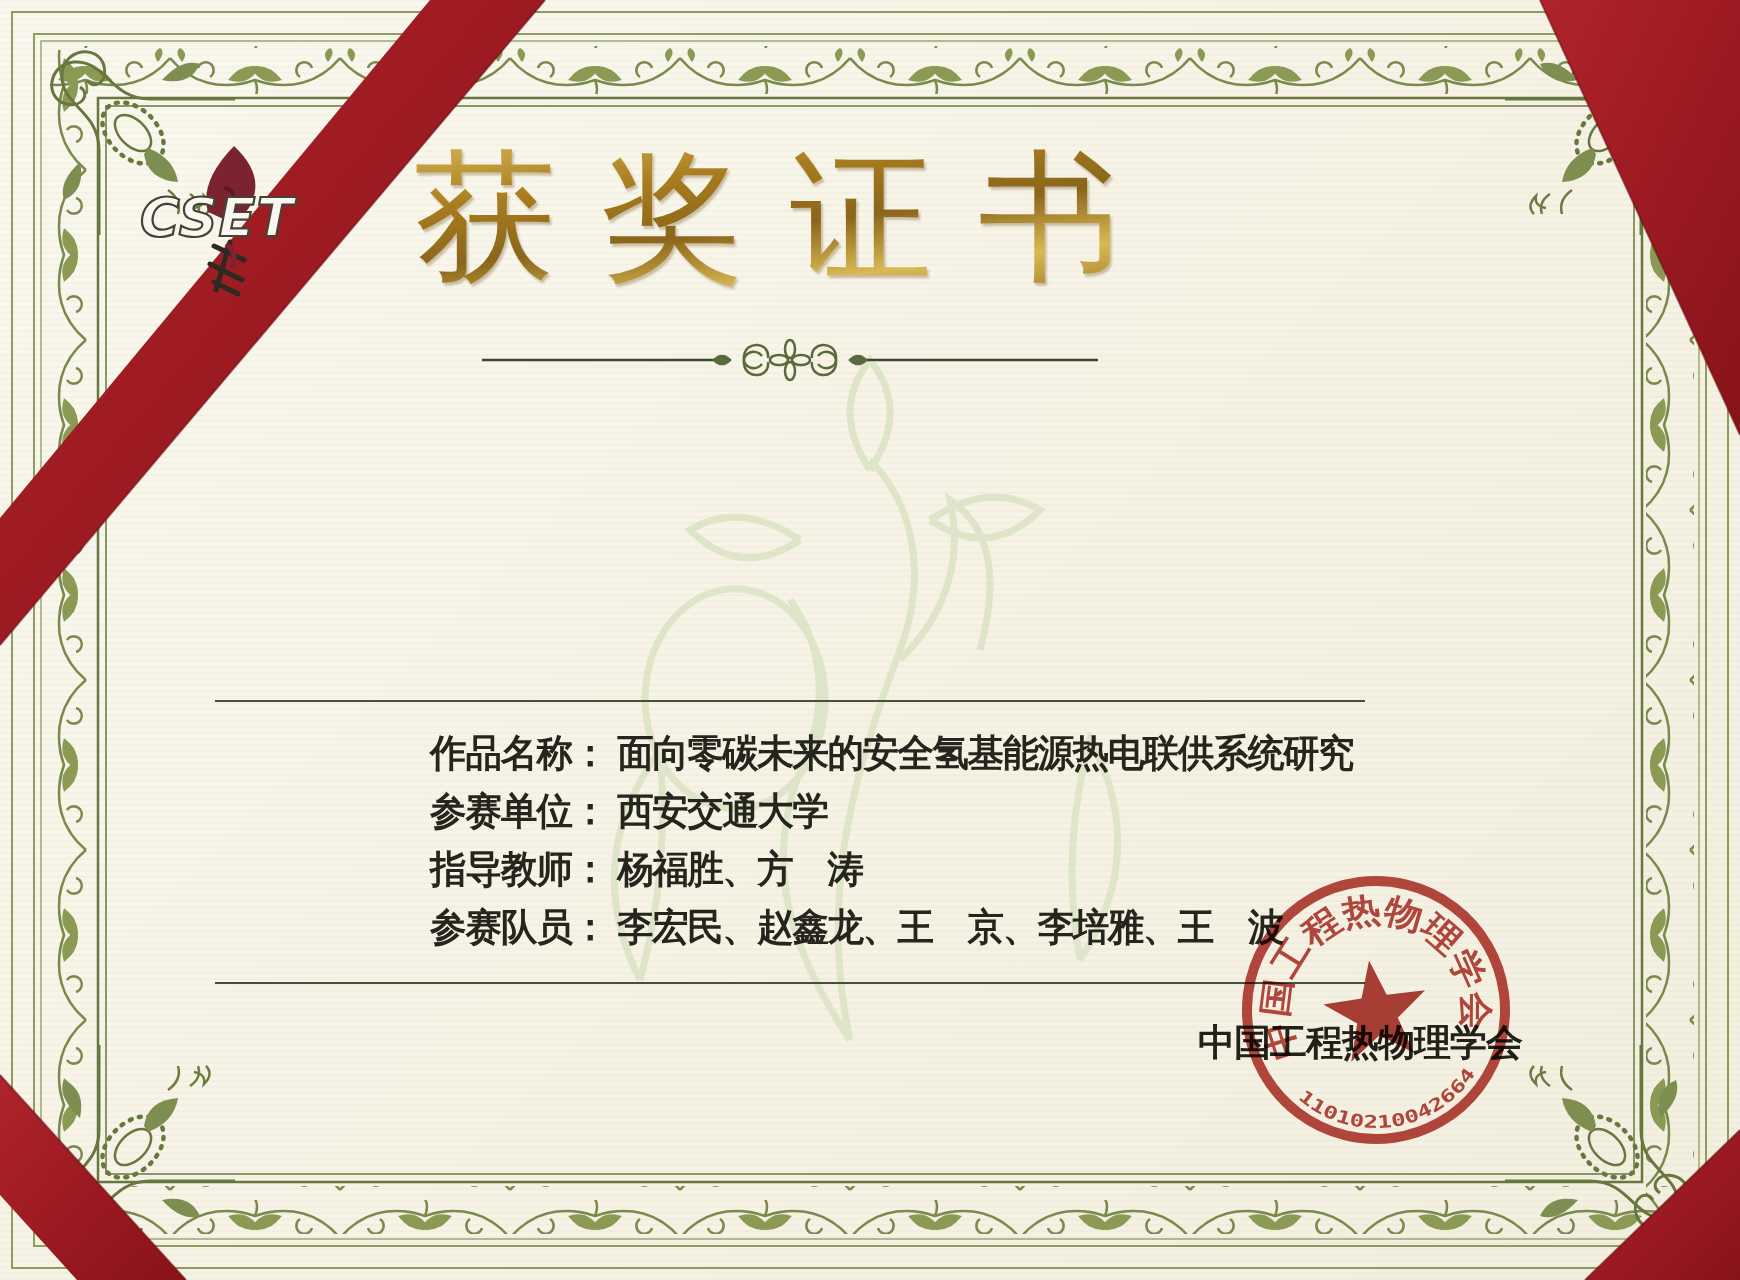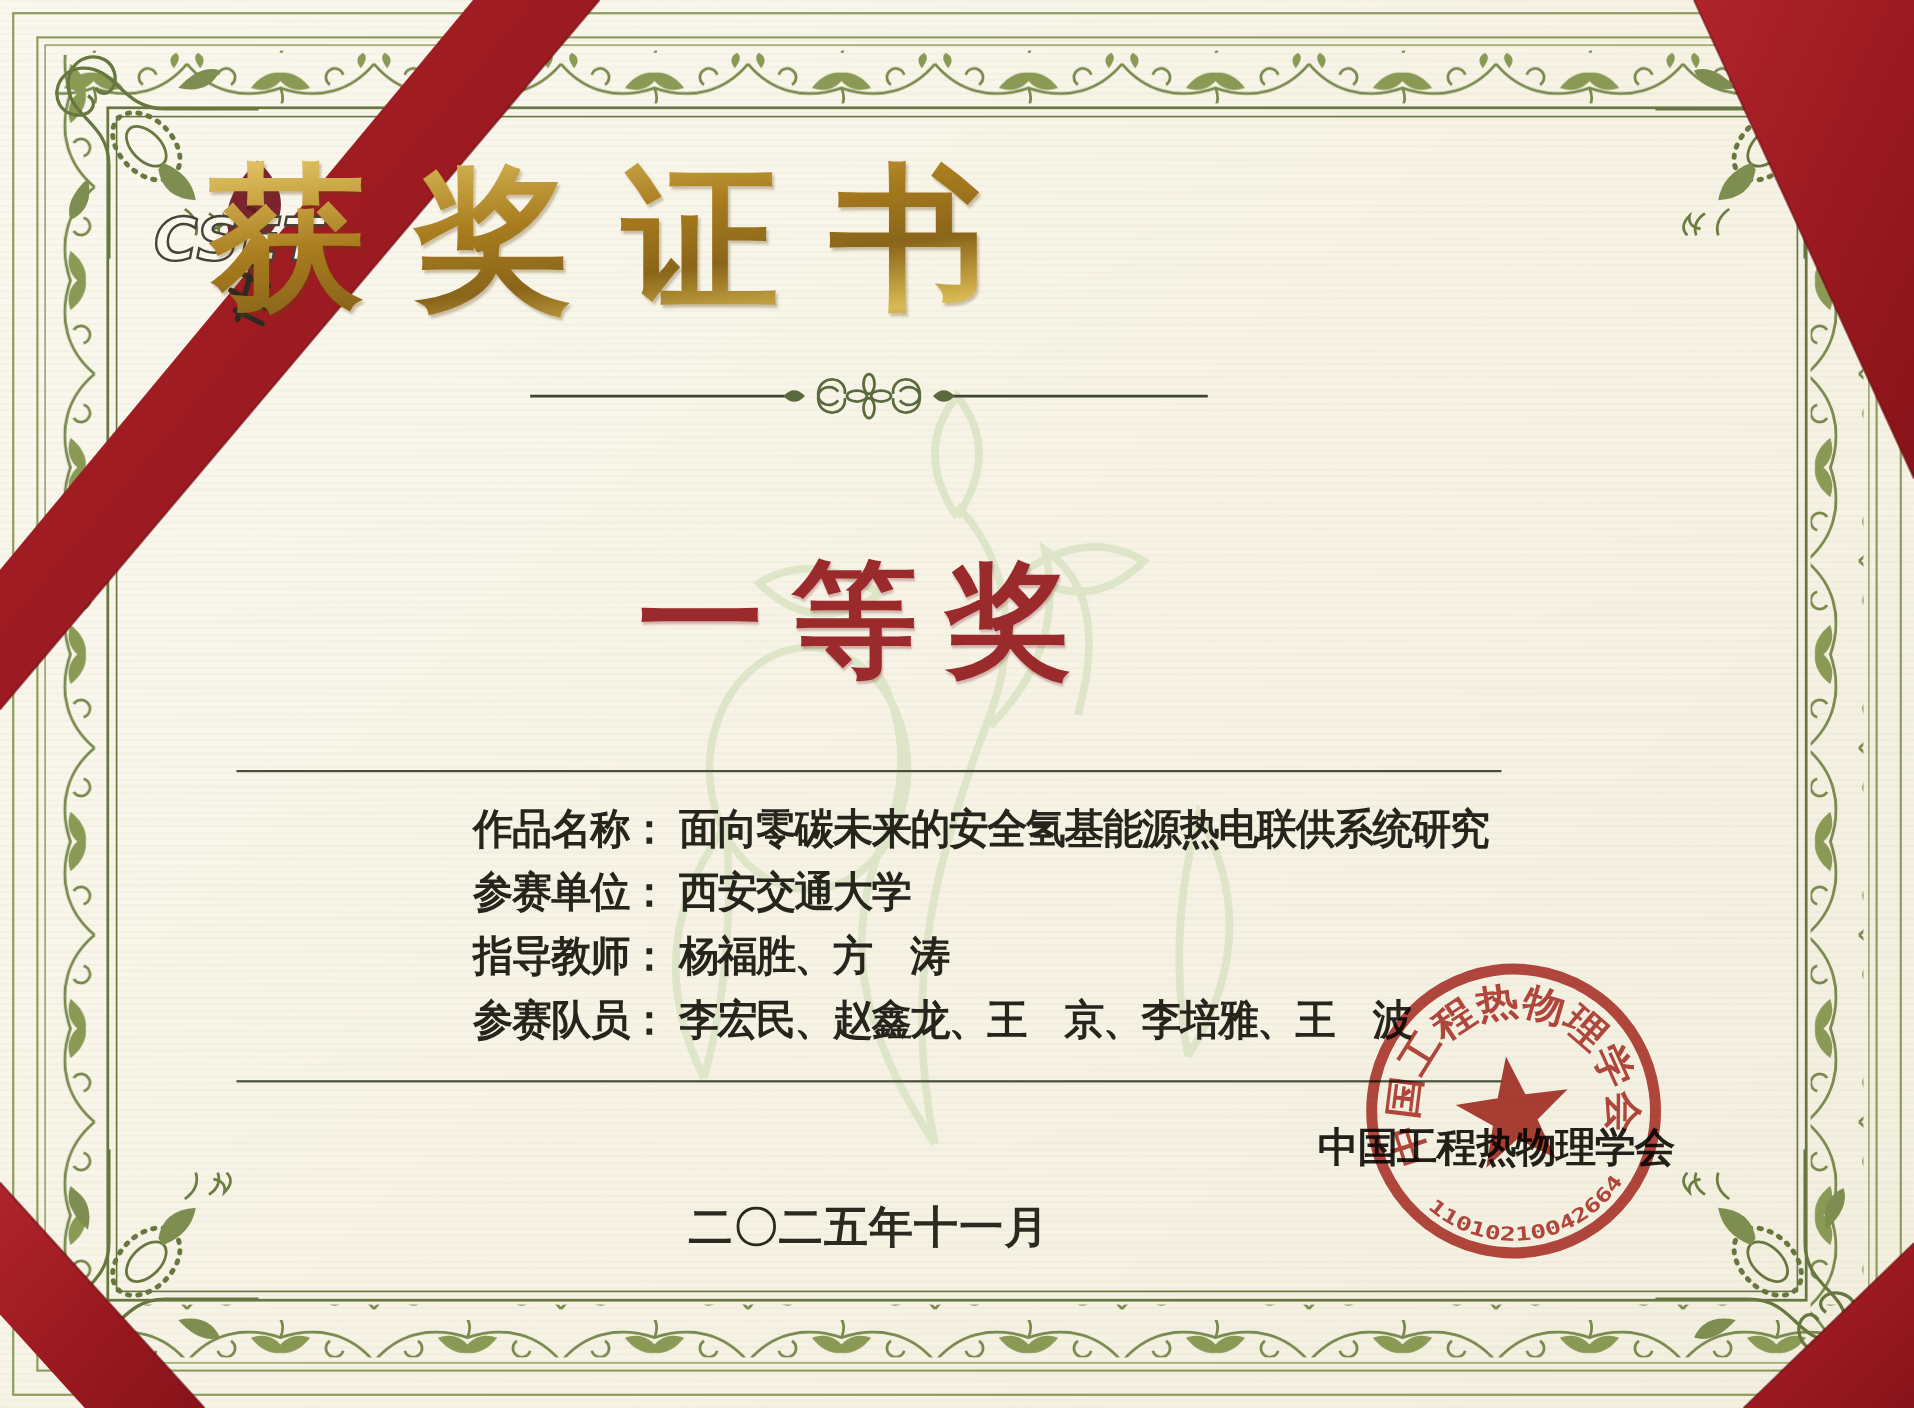--- a/index.html
+++ b/index.html
@@ -5,23 +5,23 @@
   html,body{margin:0;padding:0;background:#444;}
   .cert{
     position:relative; width:1740px; height:1280px; overflow:hidden;
     background-image:
       repeating-linear-gradient(0deg, rgba(120,118,88,.035) 0 2px, rgba(255,255,255,0) 2px 6px),
       linear-gradient(135deg,#faf7ee 0%, #f6f3e5 55%, #f3efdf 100%);
     font-family:"DejaVu Sans","Liberation Sans",sans-serif;
   }
   .layer{position:absolute;left:0;top:0;}
   .gold-title{
-    position:absolute;left:190px;top:128px;width:1200px;
+    position:absolute;left:190px;top:128px;width:1200px;text-align:center;
     font-family:"DejaVu Serif","Liberation Serif",serif;
-    font-weight:700;font-size:142px;letter-spacing:46px;line-height:1.25;
+    font-weight:400;font-size:142px;letter-spacing:46px;line-height:1.25;
     color:#a87f20; white-space:nowrap;
     filter:drop-shadow(2px 3px 1px rgba(95,65,5,.30));
   }
   @supports ((-webkit-background-clip:text) or (background-clip:text)){
     .gold-title{
       background:linear-gradient(173deg,#e2c564 6%,#a87c1e 34%,#8a651a 52%,#d9b952 70%,#7d5a14 95%);
       -webkit-background-clip:text;background-clip:text;color:transparent;
     }
   }
   .divider-svg{position:absolute;left:480px;top:330px;}
@@ -196,21 +196,20 @@
       <ellipse cx="310" cy="19" rx="5" ry="9"></ellipse>
       <ellipse cx="310" cy="41" rx="5" ry="9"></ellipse>
       <ellipse cx="299" cy="30" rx="9" ry="5"></ellipse>
       <ellipse cx="321" cy="30" rx="9" ry="5"></ellipse>
       <path d="M250,30 q-8,-8 -16,0 q8,8 16,0 Z" fill="#5a6a3d"></path>
       <path d="M370,30 q8,-8 16,0 q-8,8 -16,0 Z" fill="#5a6a3d"></path>
     </g>
   </svg>
 
 
-  <div class="award">一等奖</div>
 
   <div class="rule rule1"></div>
   <div class="rule rule2"></div>
 
   <div class="fields">
     <div class="frow">
       <span class="flabel">作品名称：</span><span class="fvalue">面向零碳未来的安全氢基能源热电联供系统研究</span>
     </div>
     <div class="frow">
       <span class="flabel">参赛单位：</span><span class="fvalue">西安交通大学</span>
@@ -218,21 +217,20 @@
     <div class="frow">
       <span class="flabel">指导教师：</span><span class="fvalue">杨福胜、方　涛</span>
     </div>
     <div class="frow">
       <span class="flabel">参赛队员：</span><span class="fvalue">李宏民、赵鑫龙、王　京、李培雅、王　波</span>
     </div>
   </div>
 
   <div class="issuer">中国工程热物理学会</div>
 
-  <div class="date">二〇二五年十一月</div>
 
   <svg class="seal-svg" width="300" height="300" viewBox="0 0 300 300">
     <defs>
       <path id="sealArc" d="M66.4,183 A88,88 0 1 1 229.6,183" fill="none"></path>
       <path id="sealNumArc" d="M55,222.7 A118,118 0 0 0 241,222.7" fill="none"></path>
     </defs>
     <g transform="rotate(-8 148 150)">
       <circle cx="148" cy="150" r="129" fill="none" stroke="#b23a33" stroke-width="10"></circle>
       <polygon fill="#a83128" transform="translate(148,154)" points="0,-54 12.7,-17.5 51.4,-16.7 20.5,6.7 31.7,43.7 0,21.6 -31.7,43.7 -20.5,6.7 -51.4,-16.7 -12.7,-17.5"></polygon>
       <text font-size="35" font-weight="bold" fill="#b23a33" font-family="&quot;DejaVu Sans&quot;,&quot;Liberation Sans&quot;,sans-serif">

